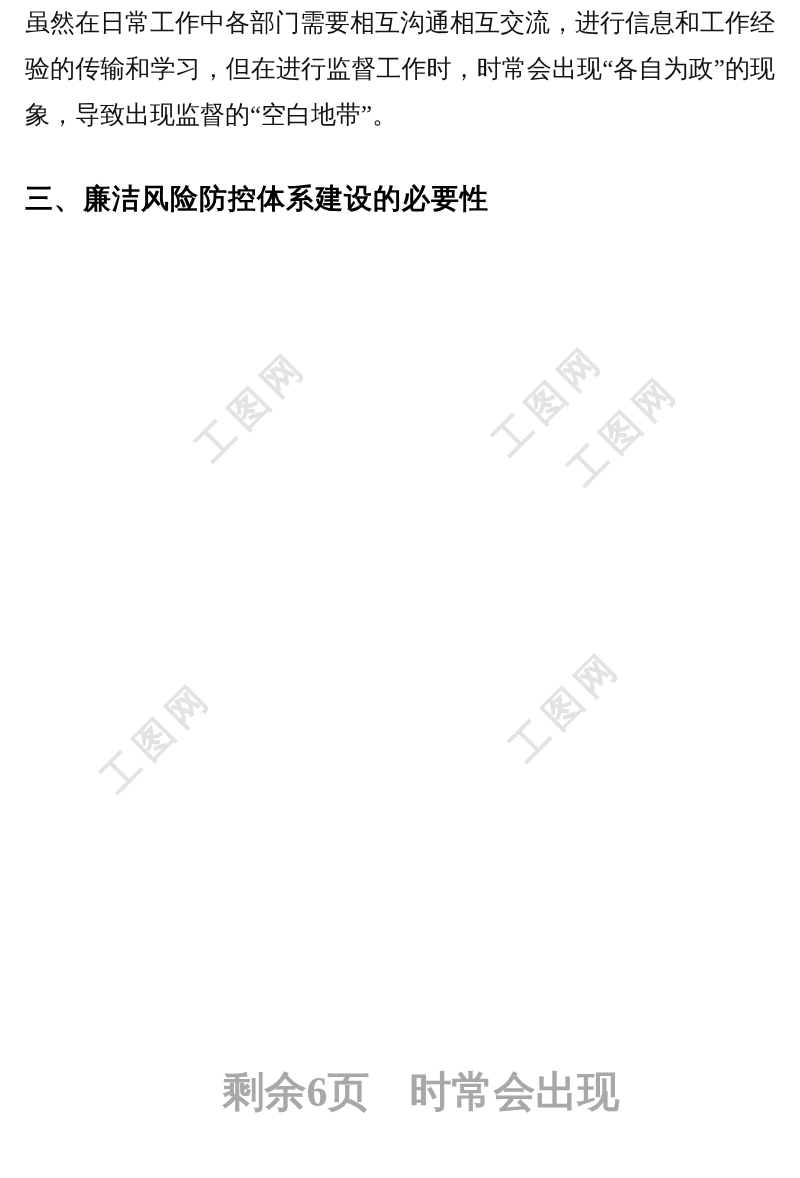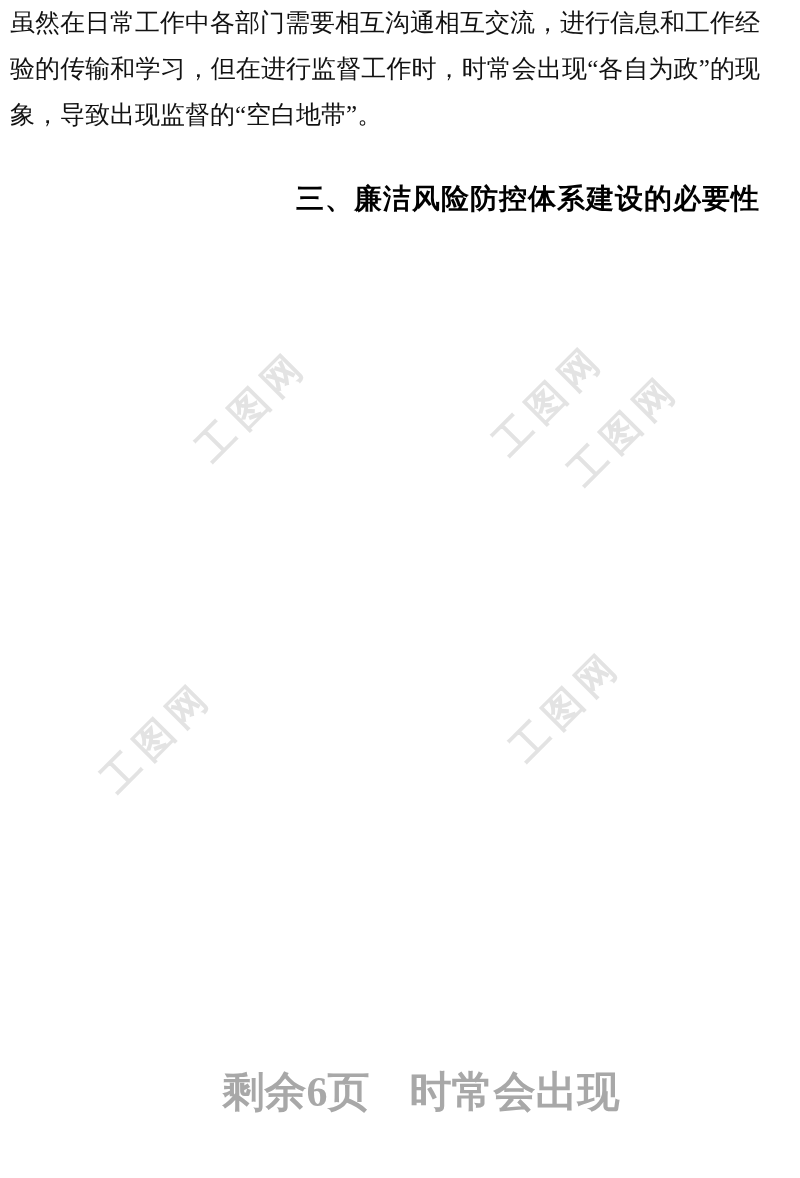--- a/index.html
+++ b/index.html
@@ -29,21 +29,21 @@
   }
   .wm1 { left: 252px; top: 406px; }
   .wm2 { left: 549px; top: 400px; }
   .wm3 { left: 157px; top: 737px; }
   .wm4 { left: 566px; top: 706px; }
   .wm5 { left: 624px; top: 430px; }
 
   .content {
     position: absolute;
     z-index: 2;
-    left: 10px;
+    left: 25px;
     top: 0;
     width: 750px;
     color: #121212;
     font-family: "Liberation Serif", "DejaVu Serif", serif;
     font-size: 25px;
     line-height: 46px;
     text-align: justify;
     text-justify: inter-ideograph;
     line-break: strict;
   }
@@ -54,21 +54,21 @@
     text-indent: 2em;
   }
   .heading {
     margin: 38px 0 34px 0;
     font-family: "Liberation Sans", "DejaVu Sans", sans-serif;
     font-weight: bold;
     font-size: 28px;
     line-height: 46px;
     color: #000000;
     letter-spacing: 1px;
-    text-align: right;
+    text-align: left;
     text-indent: 0;
   }
   .footer {
     position: absolute;
     z-index: 2;
     left: 21px;
     top: 1066px;
     width: 800px;
     text-align: center;
     color: #a8a8a8;

